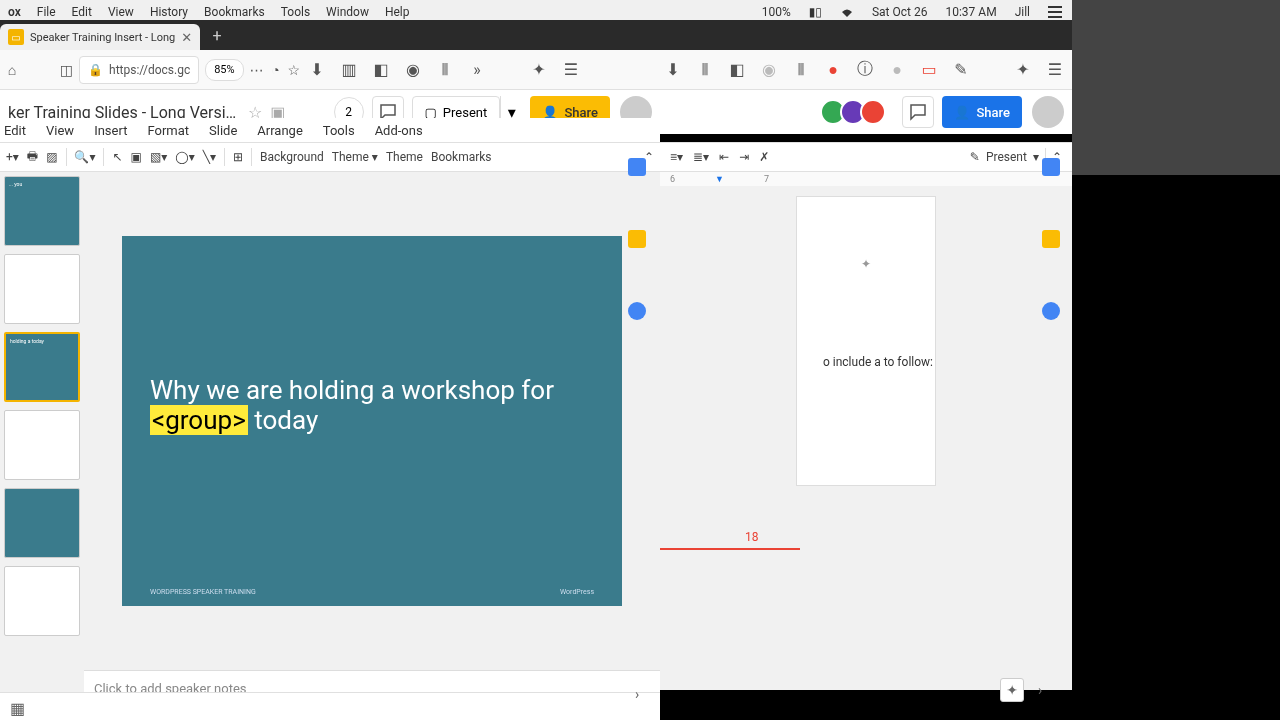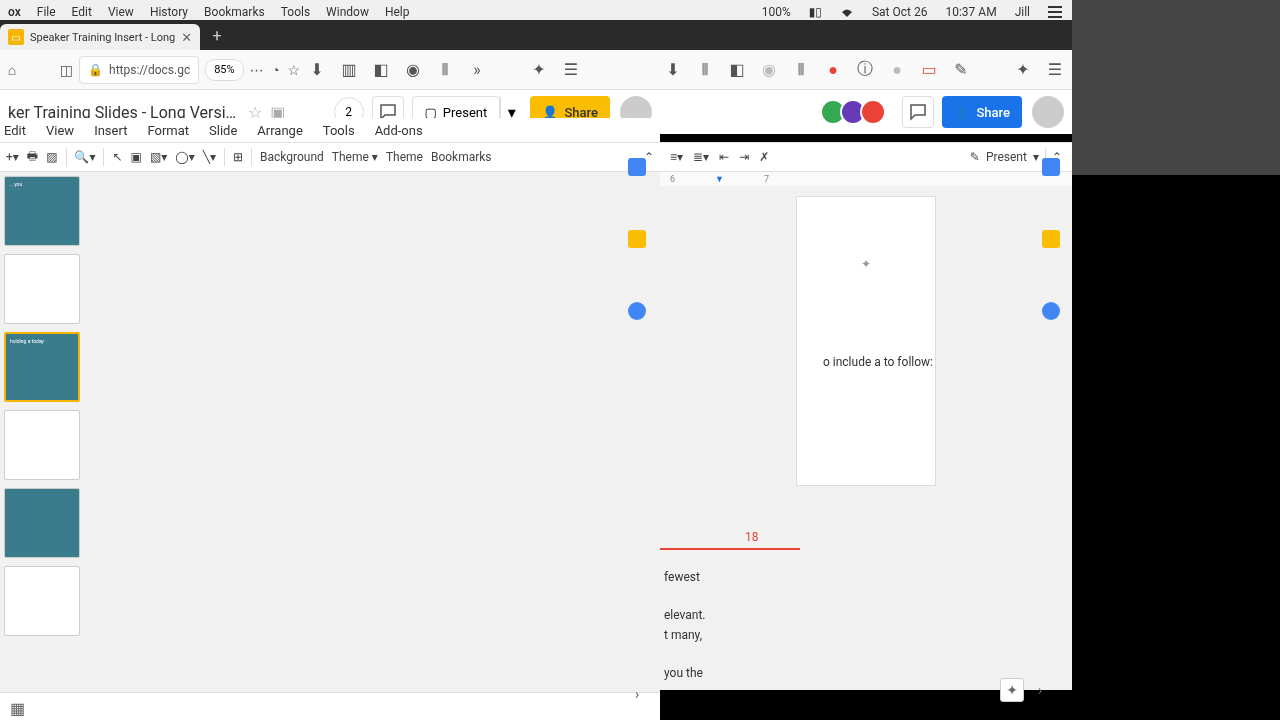--- a/index.html
+++ b/index.html
@@ -257,20 +257,34 @@
   <div class="thumbs">
     <div class="thumb teal"><span>... you</span></div>
     <div class="thumb"></div>
     <div class="thumb teal active">
       <span>holding a today</span>
     </div>
     <div class="thumb"></div>
     <div class="thumb teal"></div>
     <div class="thumb"></div>
   </div>
+  <div class="canvas-wrap">
+    <div class="canvas">
+      <div class="slide">
+        <div class="slide-text">
+          <span>Why we are holding a workshop for </span><span class="hl">&lt;group&gt;</span><span> today</span>
+        </div>
+        <div class="slide-footer">
+          <span>WORDPRESS SPEAKER TRAINING</span>
+          <span>WordPress</span>
+        </div>
+      </div>
+    </div>
+    <div class="notes">Click to add speaker notes</div>
+  </div>
 </div>
 
 <div class="explore">
   <span class="ico">✦</span>
   <span>Explore</span>
 </div>
 
 <div class="bottom">
   <span class="grid-icon">▦</span>
 </div>
@@ -323,28 +337,20 @@
   <span>7</span>
 </div>
 
 <div class="docs-body">
   <div class="doc-page">
     <div class="pb-icon">✦</div>
     <div class="doc-text-frag frag1">o include a to follow:</div>
   </div>
   <div class="pagenum">18</div>
   <div class="pagenum-line"></div>
-  <div class="doc-text-frag frag2">
-    <div>fewest</div><br>
-    <div>elevant.</div>
-    <div>t many,</div><br>
-    <div>you the</div><br>
-    
-    
-  </div>
 </div>
 
 <div class="docs-sidetabs">
   <div class="sidetab blue"></div>
   <div style="height:30px"></div>
   <div class="sidetab yellow"></div>
   <div style="height:30px"></div>
   <div class="sidetab round"></div>
 </div>
 

